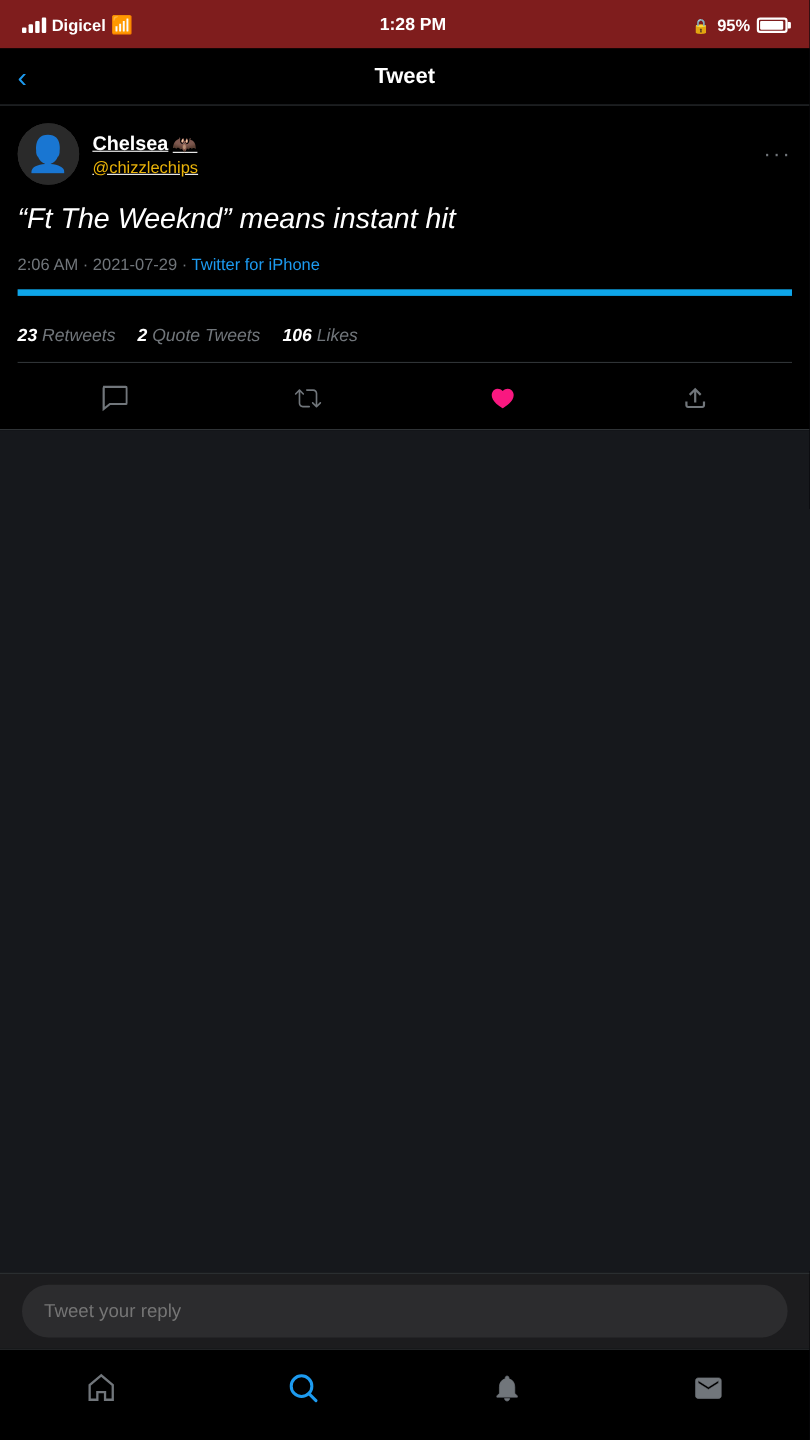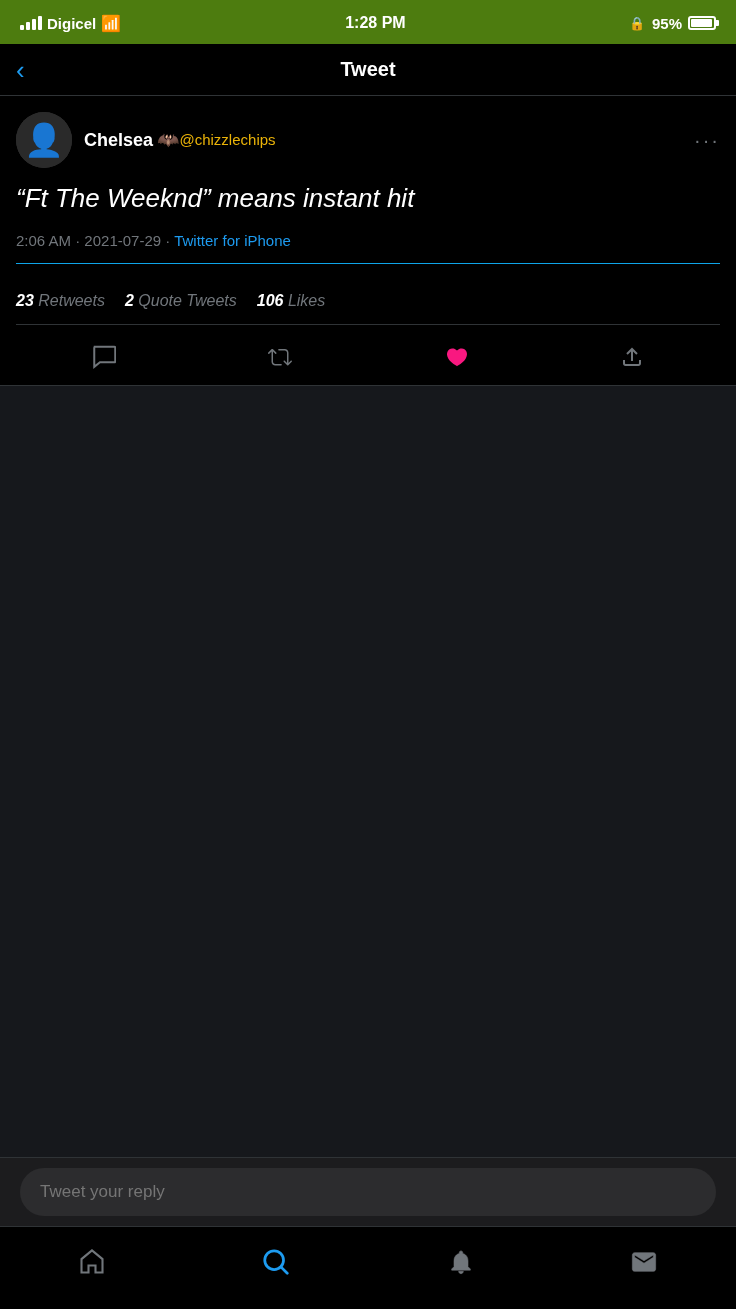--- a/index.html
+++ b/index.html
@@ -10,21 +10,21 @@
       min-height: 1309px;
       background: #000;
       font-family: -apple-system, BlinkMacSystemFont, "Helvetica Neue", Arial, sans-serif;
       color: #fff;
       display: flex;
       flex-direction: column;
     }
 
     
     .status-bar {
-      background: #4d7c0f;
+      background: #7f1d1d;
       display: flex;
       justify-content: space-between;
       align-items: center;
       padding: 8px 20px 6px 20px;
       height: 44px;
     }
     .status-left {
       display: flex;
       align-items: center;
       gap: 5px;
@@ -147,20 +147,22 @@
     .avatar-silhouette::before {
       content: '👤';
       font-size: 32px;
       position: absolute;
       top: 50%;
       left: 50%;
       transform: translate(-50%, -50%);
     }
     .author-info {
       display: flex;
+      flex-direction: column;
+      text-decoration: underline;
     }
     .author-name {
       font-size: 18px;
       font-weight: 700;
       color: #fff;
       display: flex;
       align-items: center;
       gap: 4px;
     }
     .author-handle {
@@ -184,21 +186,21 @@
       font-weight: 400;
       font-style: italic;
     }
 
     
     .tweet-timestamp {
       font-size: 15px;
       color: #71767b;
       margin-bottom: 14px;
       padding-bottom: 14px;
-      border-bottom: 1px solid #0ea5e9;
+      border-bottom: 6px solid #0ea5e9;
     }
     .tweet-timestamp a {
       color: #1d9bf0;
       text-decoration: none;
     }
 
     
     .tweet-stats {
       display: flex;
       gap: 20px;

